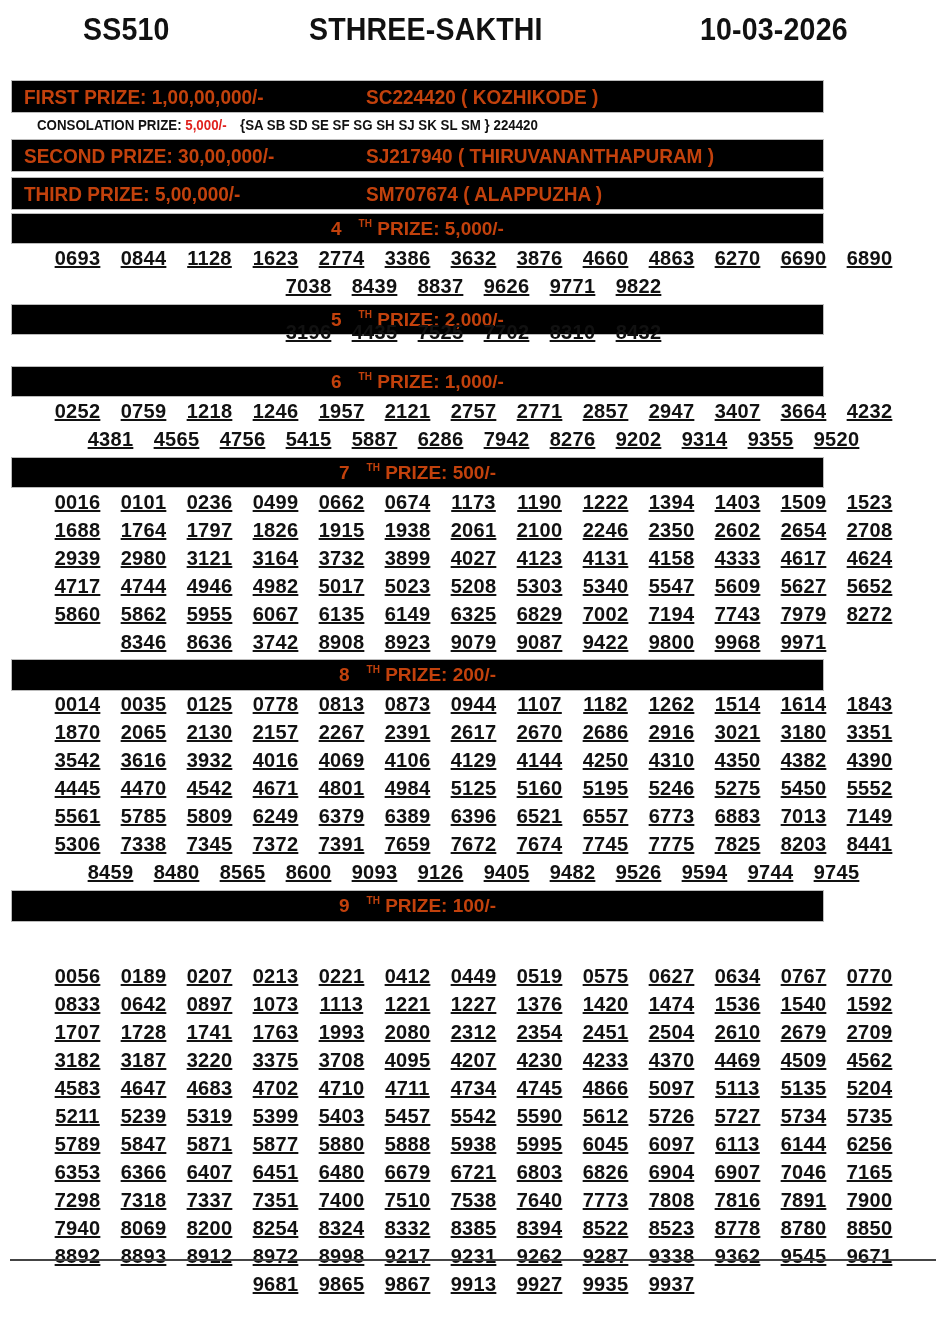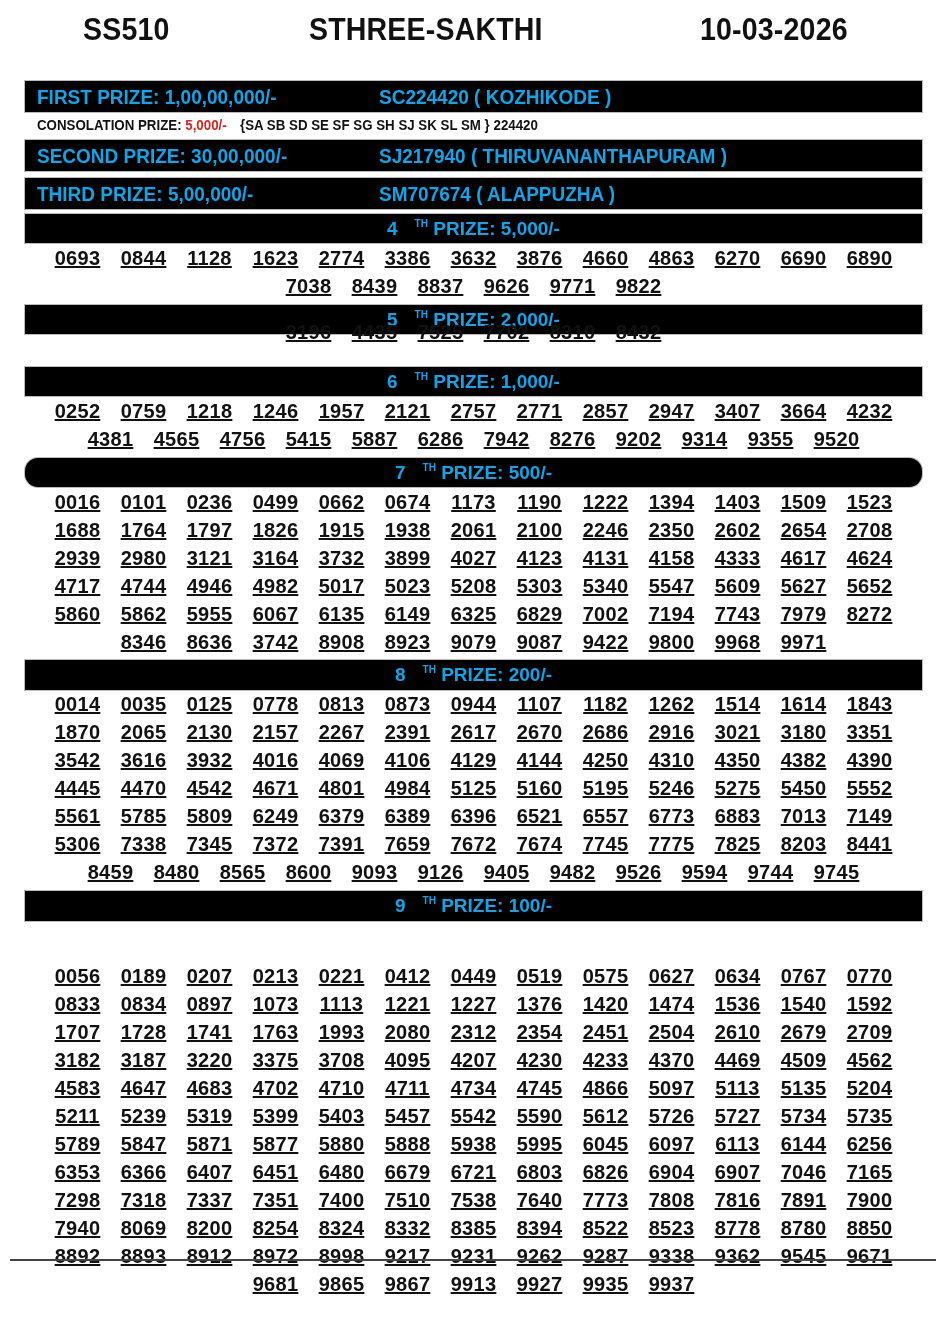--- a/index.html
+++ b/index.html
@@ -13,22 +13,22 @@
   }
   .top-header span {
     position: absolute; top: 4px; font-weight: bold; font-size: 31px;
     letter-spacing: 0.2px; transform: scaleX(0.92); transform-origin: left center;
   }
   .draw-code { left: 83px; }
   .lottery-name { left: 309px; }
   .draw-date { left: 700px; }
 
   .bar {
-    position: absolute; left: 25px; width: 897px; background: #000;
-    color: #0ea5e9; font-weight: bold; font-size: 20px;
+    position: absolute; left: 12px; width: 811px; background: #000;
+    color: #c2410c; font-weight: bold; font-size: 20px;
     box-shadow: 0 0 0 1px #bbb;
   }
   .bar .label, .bar .winner {
     position: absolute; top: 50%; transform: translateY(-50%) scaleX(0.95);
     transform-origin: left center; white-space: nowrap;
   }
   .bar .label { left: 12px; }
   .bar .winner { left: 354px; }
   .bar.center { display: flex; align-items: center; justify-content: center; }
   .bar.center .title { font-size: 19px; white-space: nowrap; }
@@ -155,21 +155,21 @@
       <span class="num">6286</span>
       <span class="num">7942</span>
       <span class="num">8276</span>
       <span class="num">9202</span>
       <span class="num">9314</span>
       <span class="num">9355</span>
       <span class="num">9520</span>
     </div>
   </div>
 
-<div class="bar center" style="top:458px;height:29px;border-radius:13px;">
+<div class="bar center" style="top:458px;height:29px;">
   <span class="title"><span>7</span><sup>TH</sup><span> PRIZE: 500/-</span></span>
 </div>
 <div class="numbers" style="top:488px;">
     <div class="num-row">
       <span class="num">0016</span>
       <span class="num">0101</span>
       <span class="num">0236</span>
       <span class="num">0499</span>
       <span class="num">0662</span>
       <span class="num">0674</span>
@@ -380,21 +380,21 @@
       <span class="num">0449</span>
       <span class="num">0519</span>
       <span class="num">0575</span>
       <span class="num">0627</span>
       <span class="num">0634</span>
       <span class="num">0767</span>
       <span class="num">0770</span>
     </div>
     <div class="num-row">
       <span class="num">0833</span>
-      <span class="num">0834</span>
+      <span class="num">0642</span>
       <span class="num">0897</span>
       <span class="num">1073</span>
       <span class="num">1113</span>
       <span class="num">1221</span>
       <span class="num">1227</span>
       <span class="num">1376</span>
       <span class="num">1420</span>
       <span class="num">1474</span>
       <span class="num">1536</span>
       <span class="num">1540</span>

